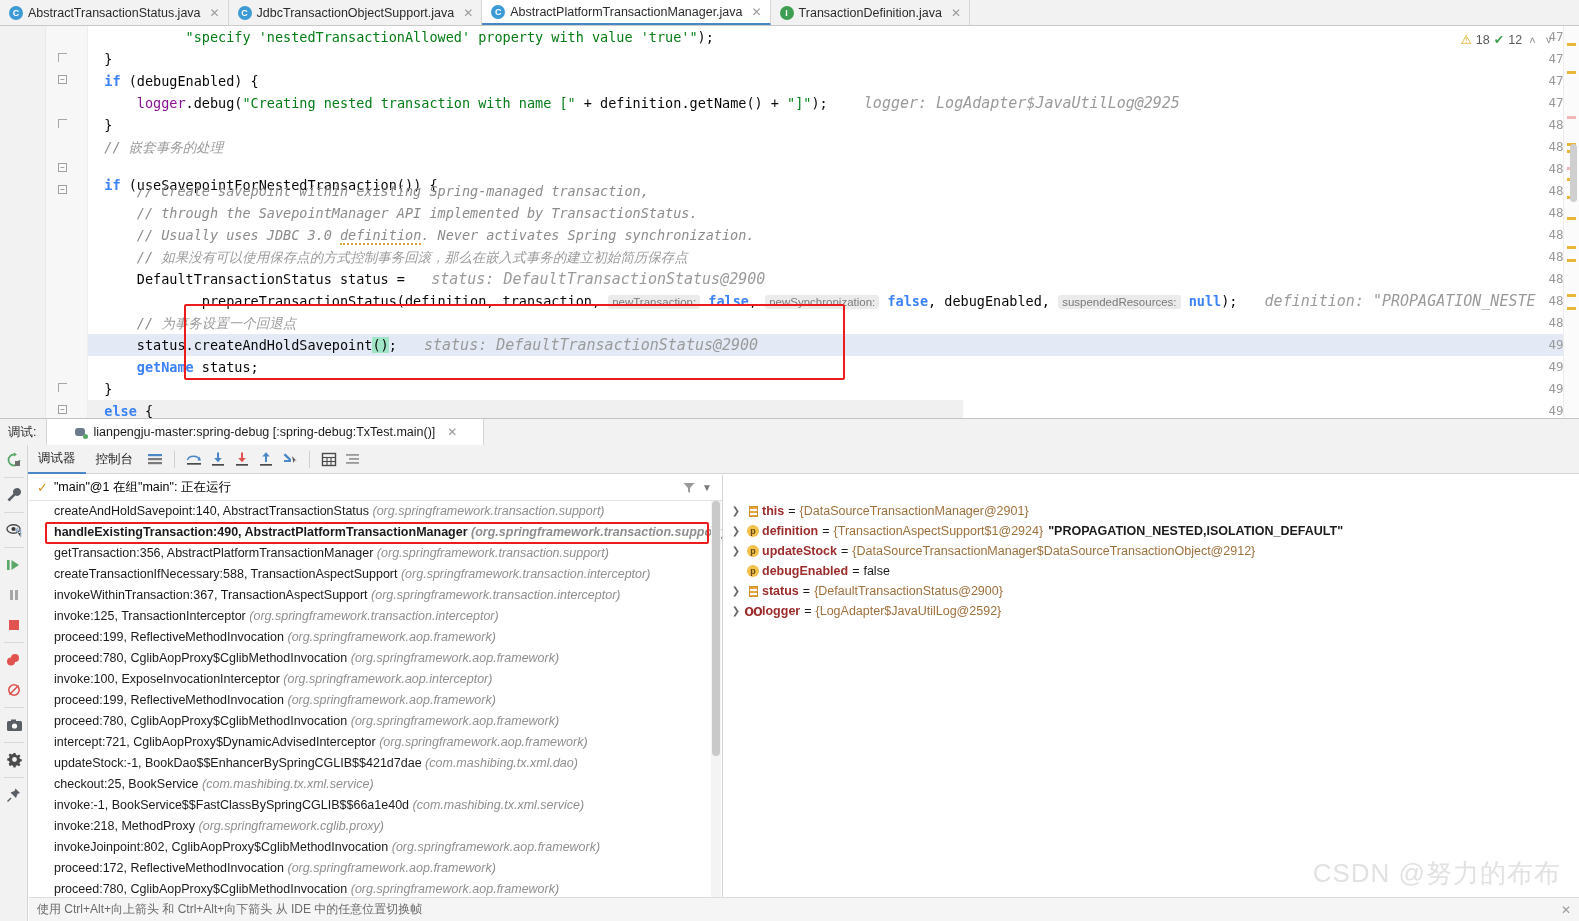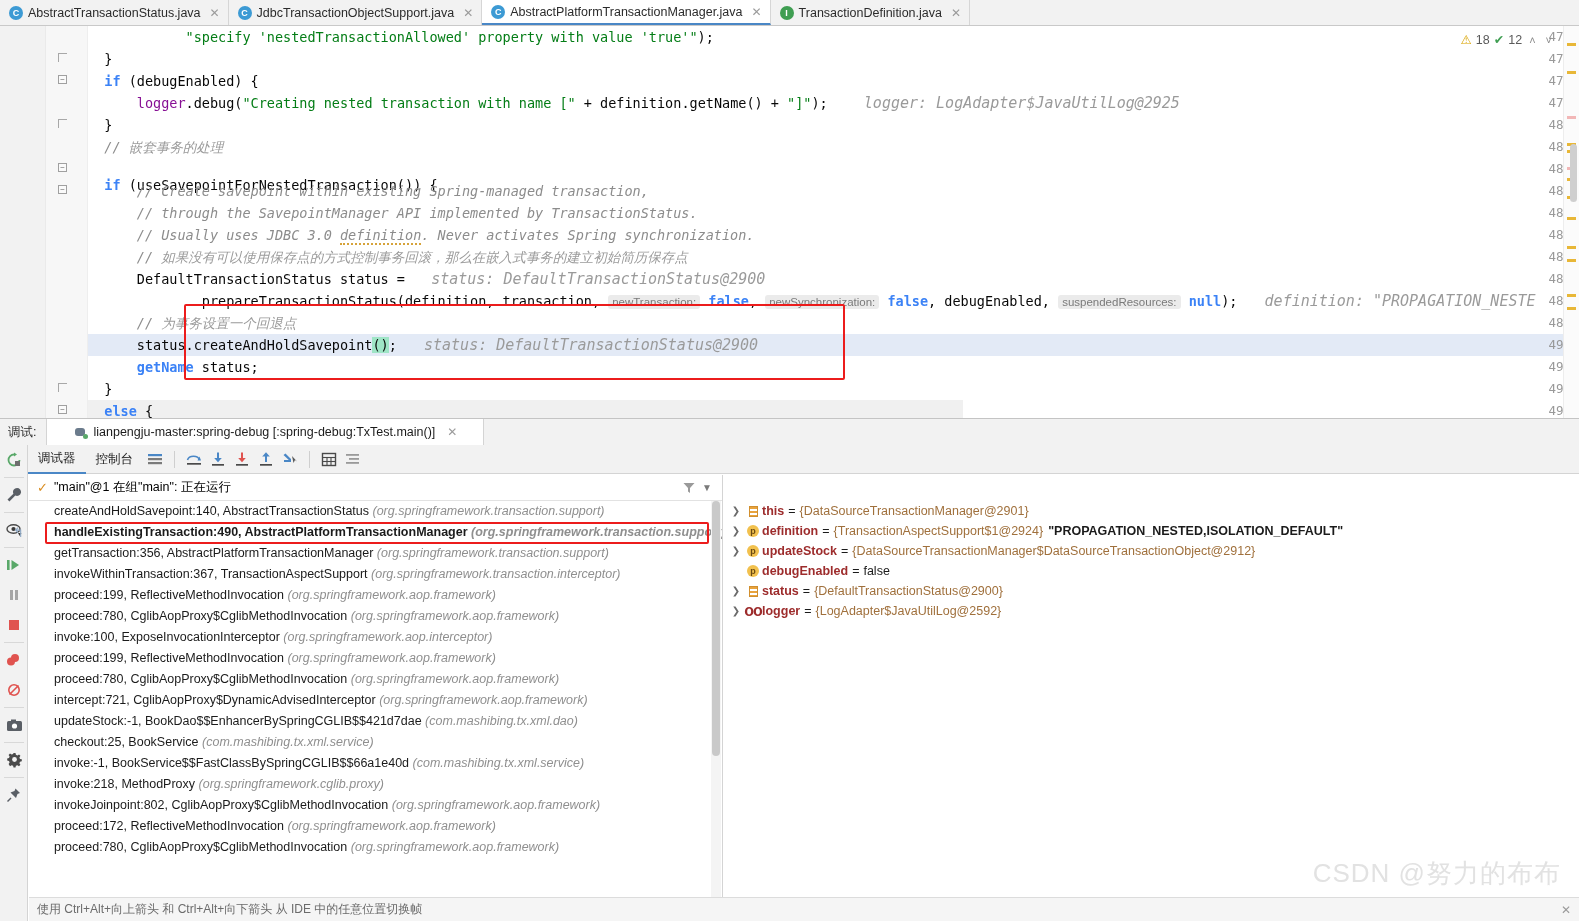--- a/index.html
+++ b/index.html
@@ -544,21 +544,23 @@
         <path d="M1.5 2 L12.5 2 L8 7 L8 12 L6 10.5 L6 7 Z" fill="#9a9a9a"></path>
       </svg>
     </span>
     <span style="margin-right:10px;color:#7a7a7a;font-size:10px;">▼</span>
   </div>
 
   <div class="frames-list">
     <div class="frame-row"><span>createAndHoldSavepoint:140, AbstractTransactionStatus</span> <span class="pkg">(org.springframework.transaction.support)</span></div>
     <div class="frame-row sel"><span>handleExistingTransaction:490, AbstractPlatformTransactionManager</span> <span class="pkg">(org.springframework.transaction.support)</span></div>
     <div class="frame-row"><span>getTransaction:356, AbstractPlatformTransactionManager</span> <span class="pkg">(org.springframework.transaction.support)</span></div>
+    <div class="frame-row"><span>createTransactionIfNecessary:588, TransactionAspectSupport</span> <span class="pkg">(org.springframework.transaction.interceptor)</span></div>
     <div class="frame-row"><span>invokeWithinTransaction:367, TransactionAspectSupport</span> <span class="pkg">(org.springframework.transaction.interceptor)</span></div>
+    <div class="frame-row"><span>invoke:125, TransactionInterceptor</span> <span class="pkg">(org.springframework.transaction.interceptor)</span></div>
     <div class="frame-row"><span>proceed:199, ReflectiveMethodInvocation</span> <span class="pkg">(org.springframework.aop.framework)</span></div>
     <div class="frame-row"><span>proceed:780, CglibAopProxy$CglibMethodInvocation</span> <span class="pkg">(org.springframework.aop.framework)</span></div>
     <div class="frame-row"><span>invoke:100, ExposeInvocationInterceptor</span> <span class="pkg">(org.springframework.aop.interceptor)</span></div>
     <div class="frame-row"><span>proceed:199, ReflectiveMethodInvocation</span> <span class="pkg">(org.springframework.aop.framework)</span></div>
     <div class="frame-row"><span>proceed:780, CglibAopProxy$CglibMethodInvocation</span> <span class="pkg">(org.springframework.aop.framework)</span></div>
     <div class="frame-row"><span>intercept:721, CglibAopProxy$DynamicAdvisedInterceptor</span> <span class="pkg">(org.springframework.aop.framework)</span></div>
     <div class="frame-row"><span>updateStock:-1, BookDao$$EnhancerBySpringCGLIB$$421d7dae</span> <span class="pkg">(com.mashibing.tx.xml.dao)</span></div>
     <div class="frame-row"><span>checkout:25, BookService</span> <span class="pkg">(com.mashibing.tx.xml.service)</span></div>
     <div class="frame-row"><span>invoke:-1, BookService$$FastClassBySpringCGLIB$$66a1e40d</span> <span class="pkg">(com.mashibing.tx.xml.service)</span></div>
     <div class="frame-row"><span>invoke:218, MethodProxy</span> <span class="pkg">(org.springframework.cglib.proxy)</span></div>

